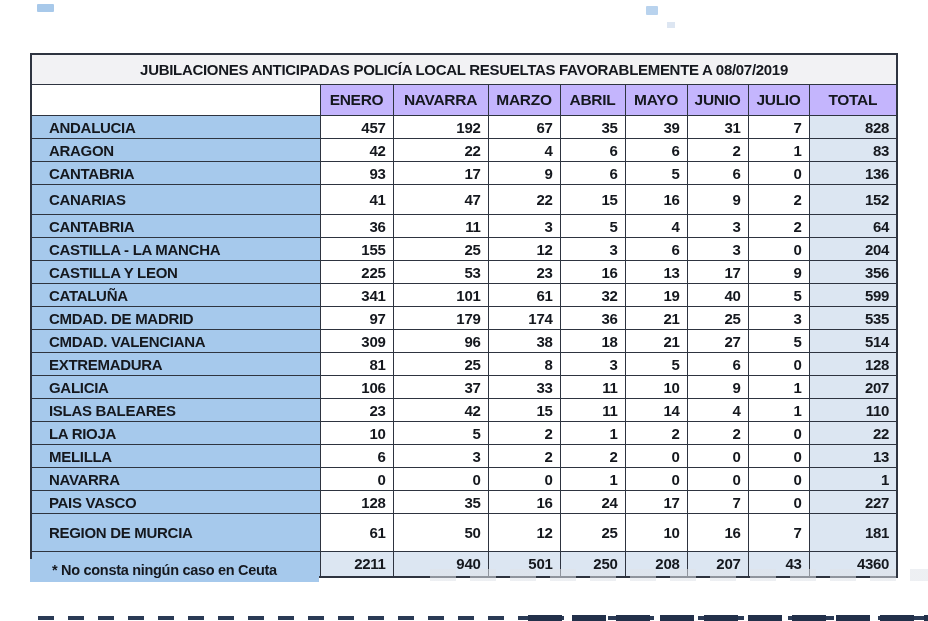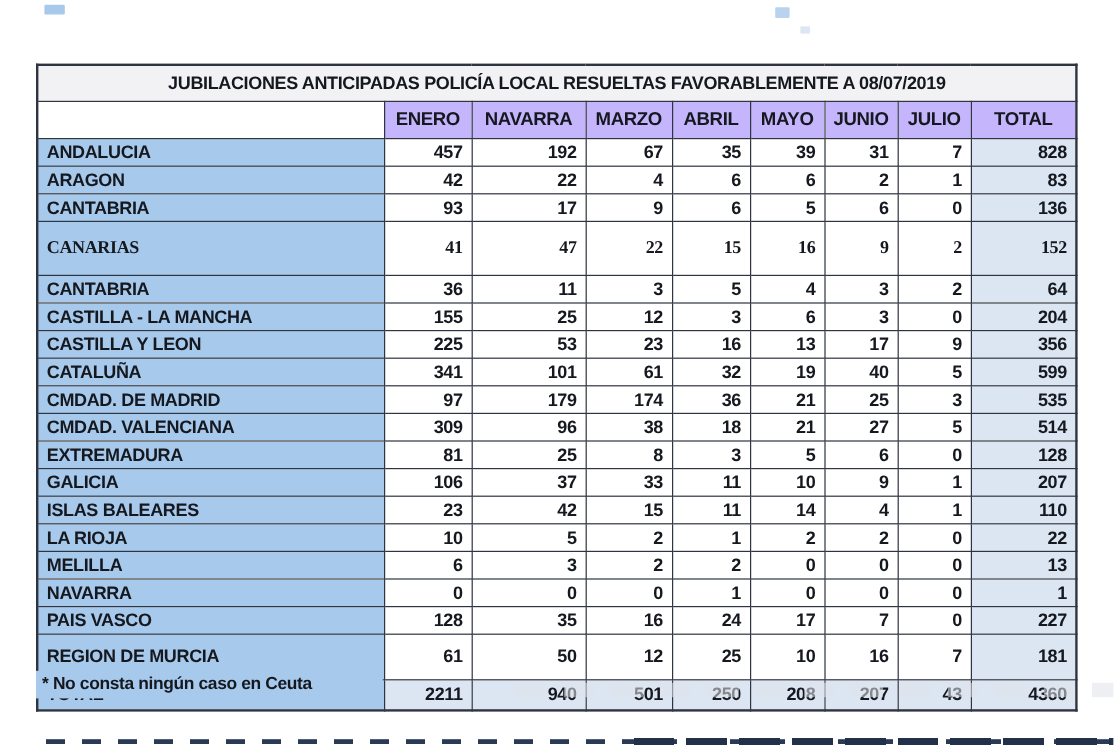--- a/index.html
+++ b/index.html
@@ -22,35 +22,35 @@
     overflow:hidden; white-space:nowrap;
   }
   .title-cell {
     background:#f2f2f4; text-align:center;
     font-size:16px; height:27px; letter-spacing:-0.2px;
     border-bottom:2px solid #2e3440;
     margin-top:18px;
   }
   tr.head-row th { background:#c4b5fd; height:28px; text-align:center; font-size:15.5px; }
   tr.head-row th.corner { background:#ffffff; }
-  tbody th.region { background:#a6c9ec; text-align:left; padding-left:7px; }
+  tbody th.region { background:#a6c9ec; text-align:left; padding-left:17px; }
   tbody td { background:#ffffff; text-align:right; padding-right:7px; }
   tbody td.total-col { background:#dce6f2; }
   tbody tr.total-row td { background:#dce6f2;text-align:right; }
   tbody tr { height:23px; }
-  tbody tr:nth-child(4)  { height:45px;font-family:Liberation Serif, serif; }  
+  tbody tr:nth-child(4)  { height:30px; }  
   tbody tr:nth-child(18) { height:38px; }
   tbody tr.total-row     { height:25px; }
 
   
   .footnote {
     position:absolute; left:30px; top:559px; width:289px; height:23px;
     background:#a6c9ec; color:#15181e;
     font-weight:bold; font-size:14.5px; letter-spacing:-0.3px;
-    line-height:23px; padding-left:5px; box-sizing:border-box;
+    line-height:23px; padding-left:22px; box-sizing:border-box;
   }
 
   
   .mark-tl { position:absolute; left:37px;  top:4px;  width:17px; height:8px; background:#a8c9ea; border-radius:1px; }
   .mark-tr { position:absolute; left:646px; top:6px;  width:12px; height:9px; background:#b9d3ee; border-radius:1px; }
   .mark-tr2{ position:absolute; left:667px; top:22px; width:8px;  height:6px; background:#dde6f2; }
   .ghost-strip {
     position:absolute; left:430px; top:569px; width:498px; height:12px; opacity:.55;
     background:repeating-linear-gradient(90deg,#dfe3e9 0 26px, transparent 26px 40px);
   }

